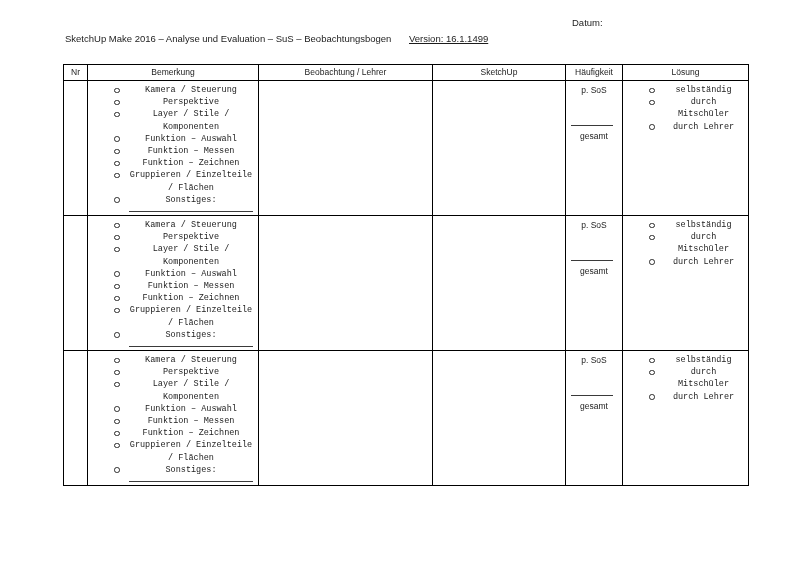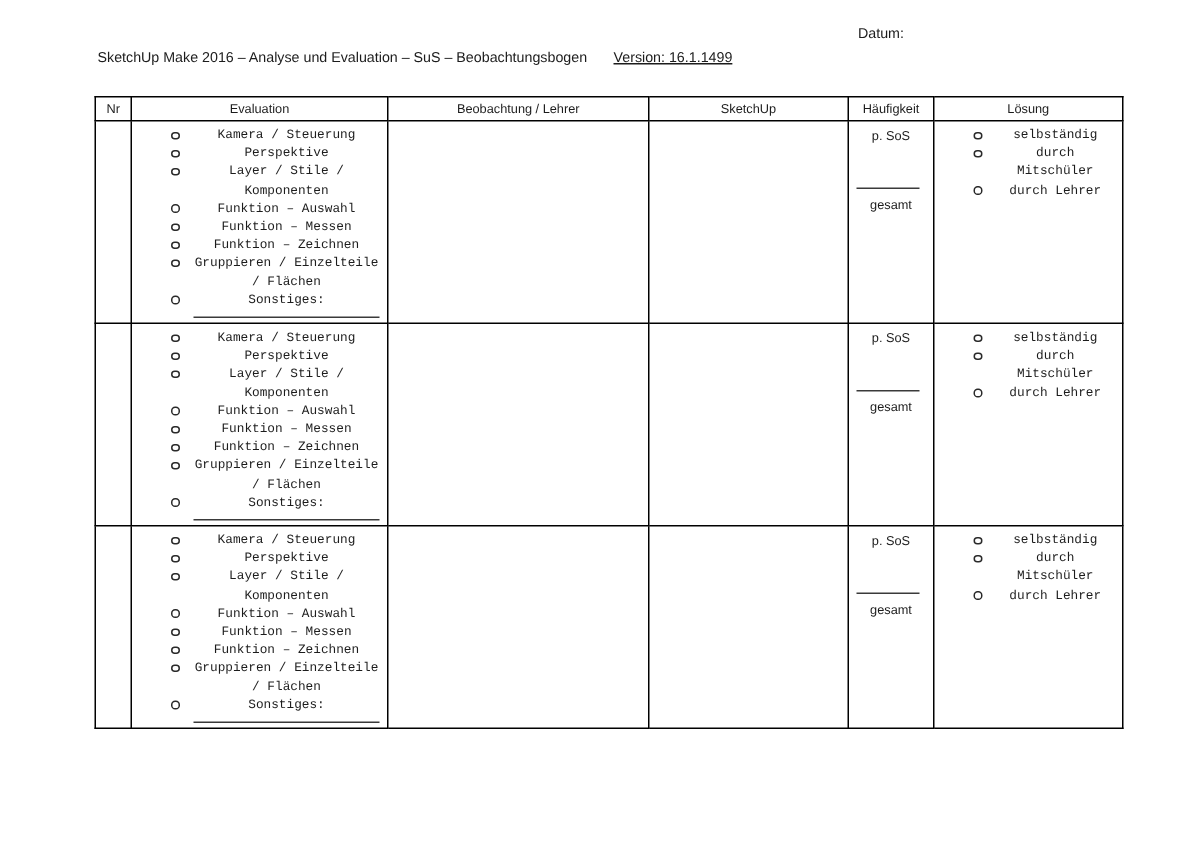--- a/index.html
+++ b/index.html
@@ -119,21 +119,21 @@
     <col style="width:24px">
     <col style="width:171px">
     <col style="width:174px">
     <col style="width:133px">
     <col style="width:57px">
     <col style="width:126px">
   </colgroup>
   <thead>
     <tr>
       <th>Nr</th>
-      <th>Evaluation</th>
+      <th>Bemerkung</th>
       <th>Beobachtung / Lehrer</th>
       <th>SketchUp</th>
       <th>Häufigkeit</th>
       <th>Lösung</th>
     </tr>
   </thead>
   <tbody>
     <tr class="obs-row-a">
       <td></td>
       <td>

